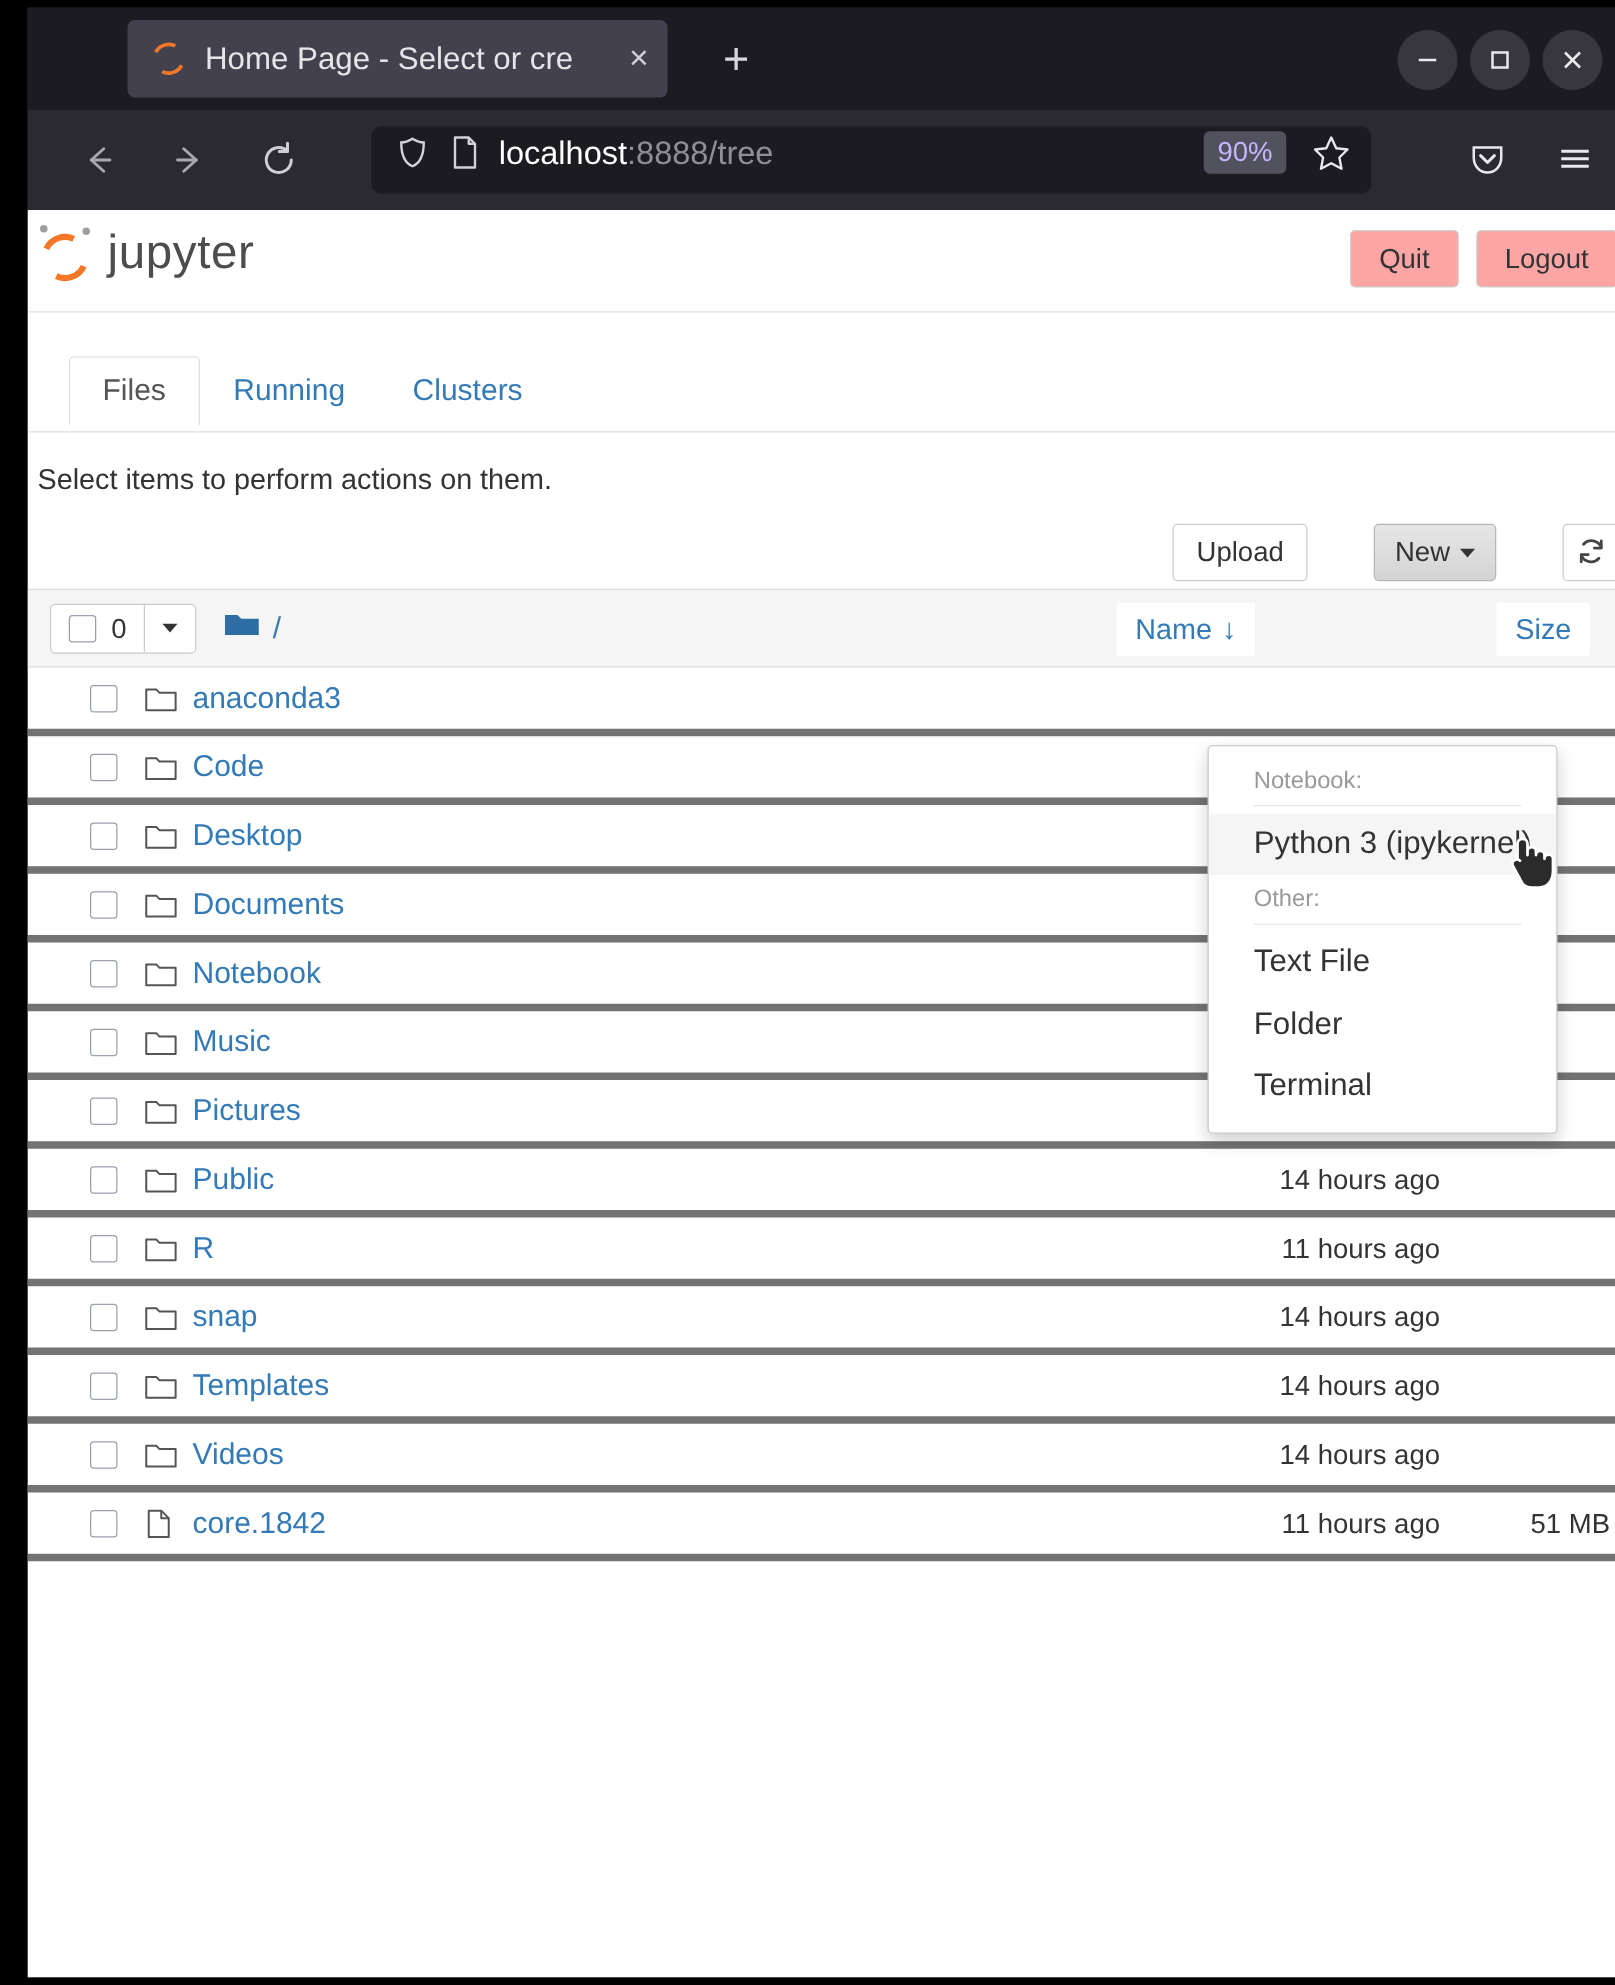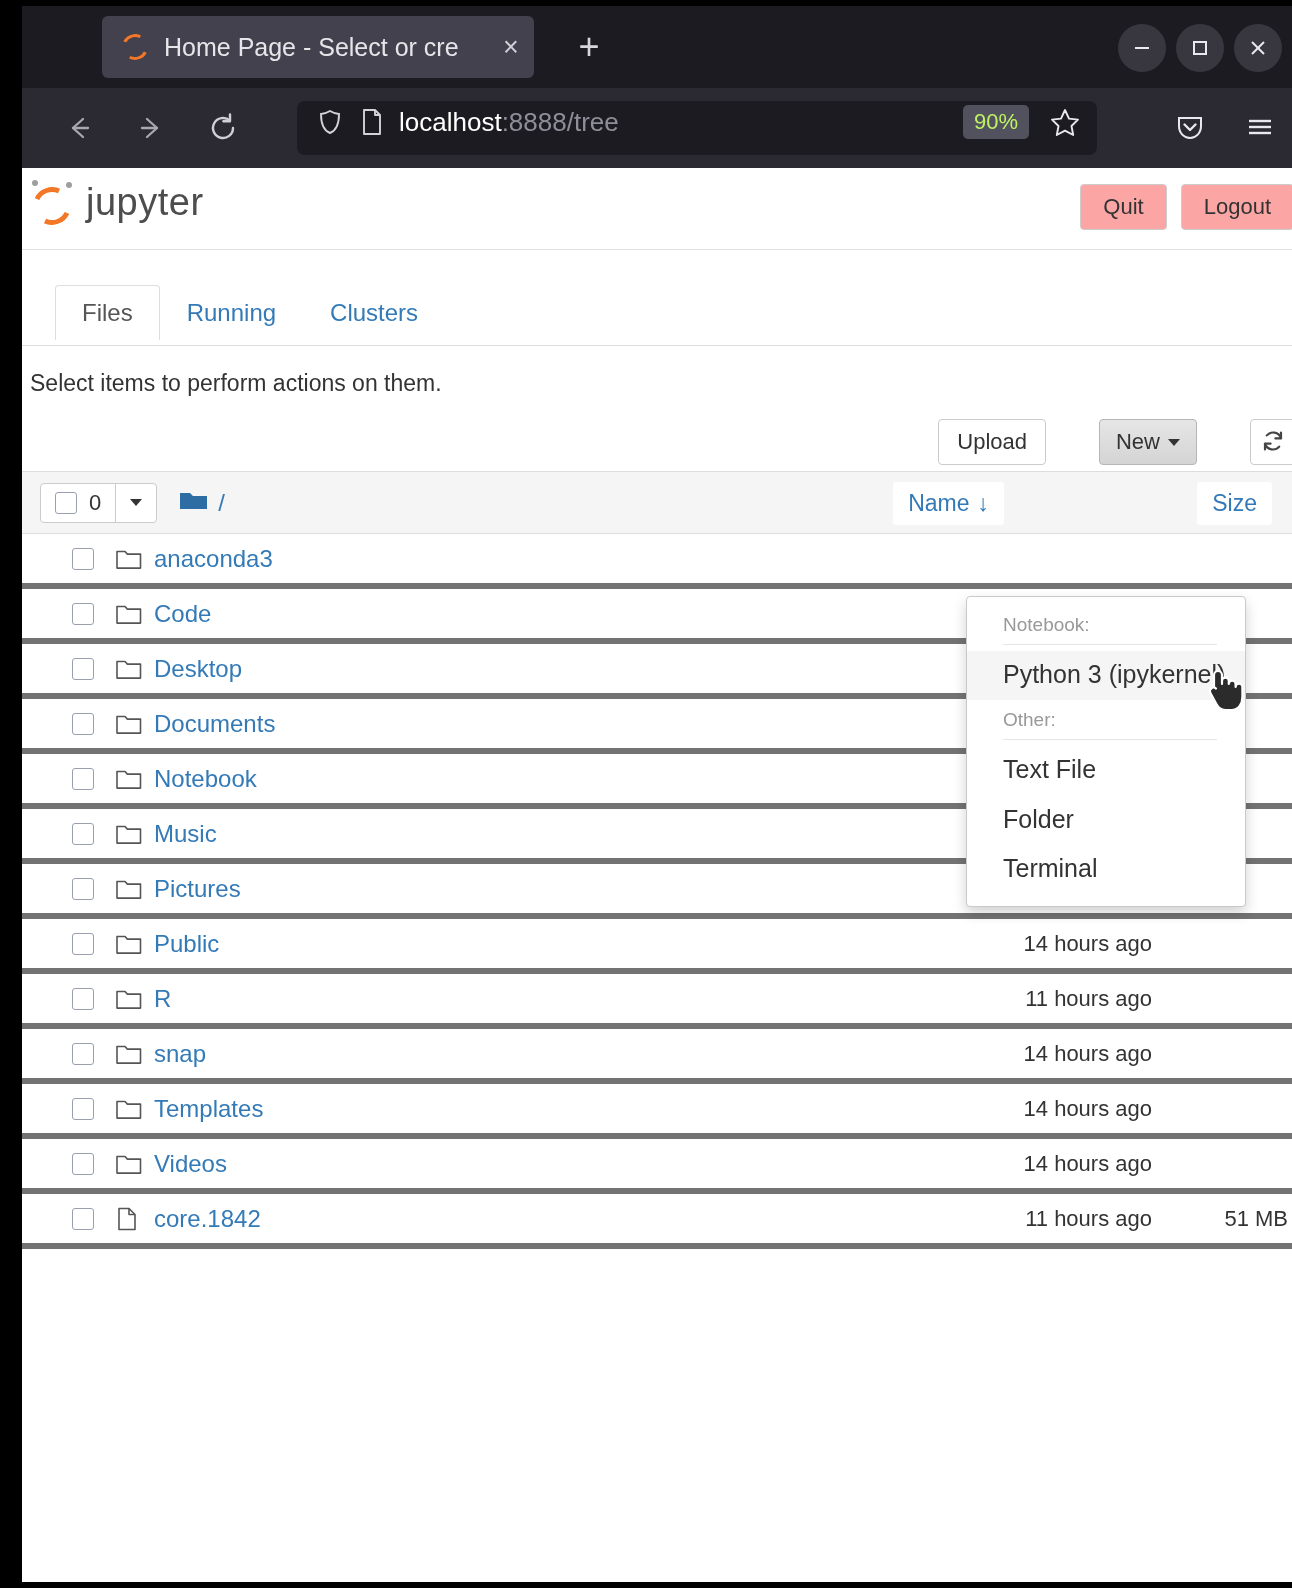--- a/index.html
+++ b/index.html
@@ -78,21 +78,21 @@
   .navbtn.first { margin-left: 30px; }
   .urlbar {
     position: absolute; left: 275px; top: 13px;
     width: 800px; height: 54px; background: #1c1b22;
     border-radius: 8px; display: flex; align-items: center; padding: 0 10px 12px 18px;
   }
   .urlbar .shieldi, .urlbar .pagei { margin-right: 14px; display:flex; }
   .url-text { flex: 1; font-size: 26px; color: #8e8e99; white-space: nowrap; }
   .url-text b { color: #ffffff; font-weight: 400; }
   .zoompill {
-    background: #52525e; color: #bef264; font-size: 22px;
+    background: #52525e; color: #c4b5fd; font-size: 22px;
     padding: 4px 11px; border-radius: 5px; margin-right: 14px;
   }
   .starbtn { width: 44px; height: 44px; display:flex; align-items:center; justify-content:center; }
   .chrome-right { position: absolute; right: 18px; top: 13px; display: flex; align-items: center; gap: 18px; }
   .chrome-right .ic { width: 52px; height: 52px; display: flex; align-items: center; justify-content: center; }
 
   
   .page {
     position: absolute; left: 0; top: 162px;
     width: 1282px; height: 1414px; background: #ffffff;

